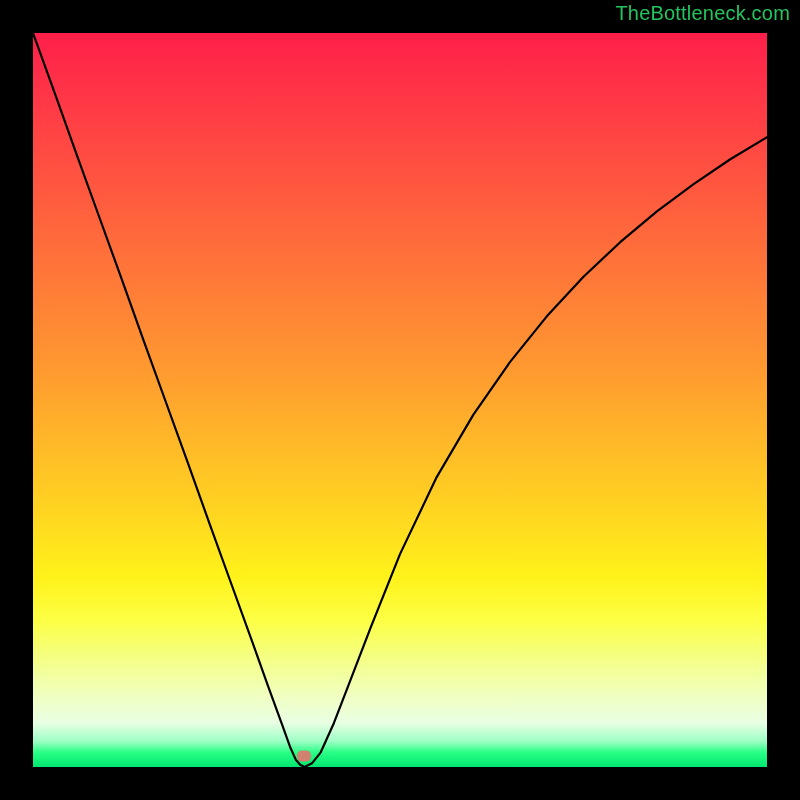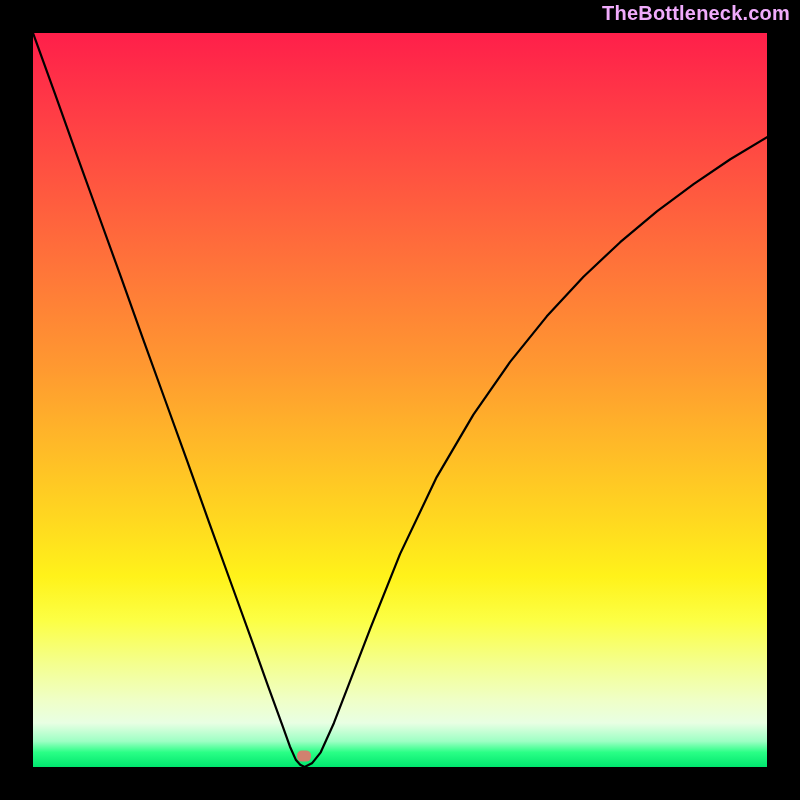--- a/index.html
+++ b/index.html
@@ -14,23 +14,23 @@
   .stage {
     position: relative;
     width: 800px;
     height: 800px;
     background: #000;
   }
   .watermark {
     position: absolute;
     top: 2px;
     right: 10px;
-    color: #f0abfc;
+    color: #22c55e;
     font-size: 20px;
-    font-weight: 700;
+    font-weight: 400;
     letter-spacing: 0.2px;
     user-select: none;
   }
   .plot {
     position: absolute;
     left: 33px;
     top: 33px;
     width: 734px;
     height: 734px;
   }

